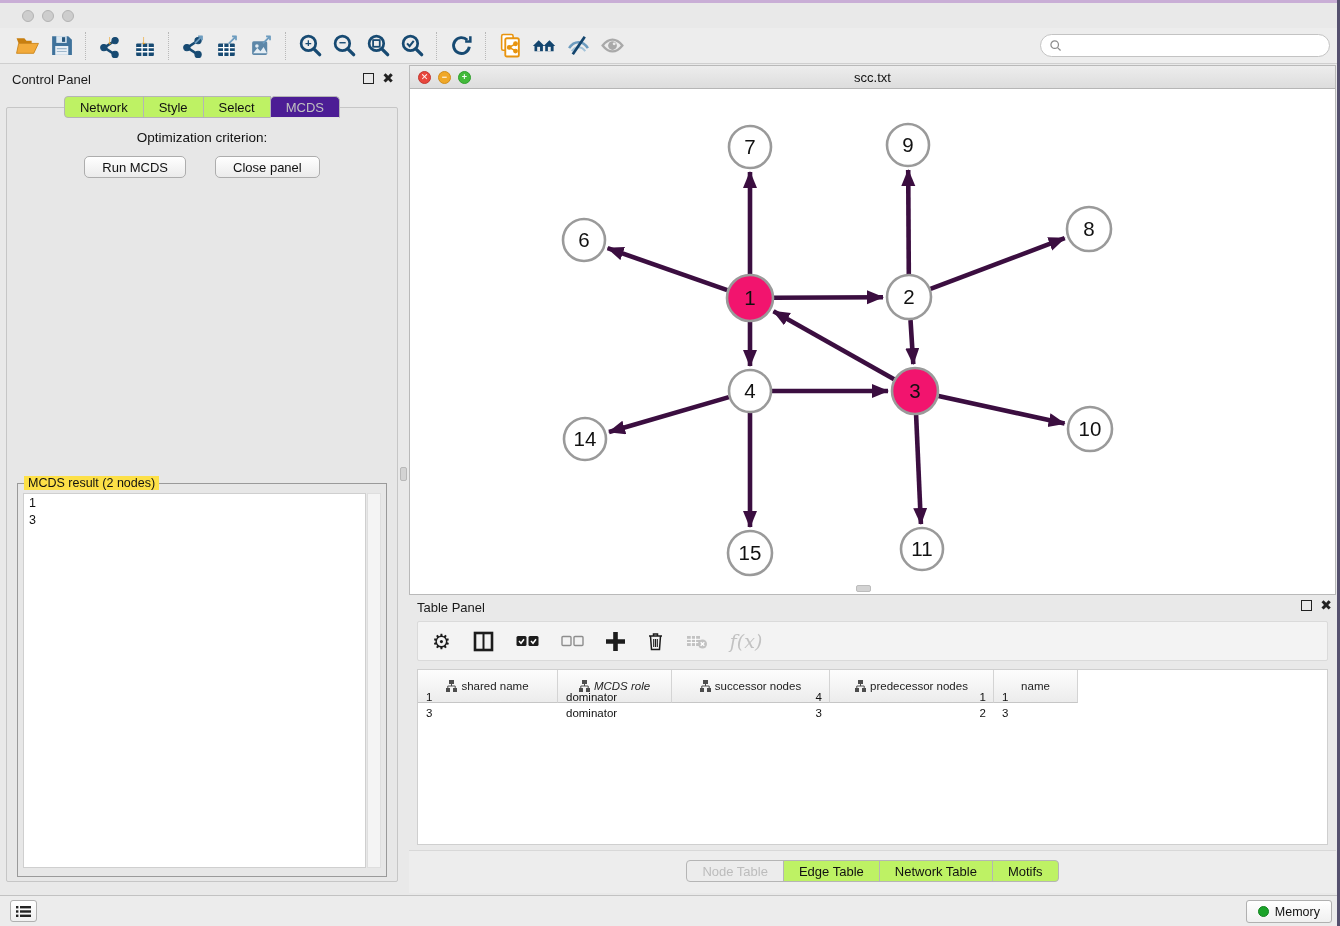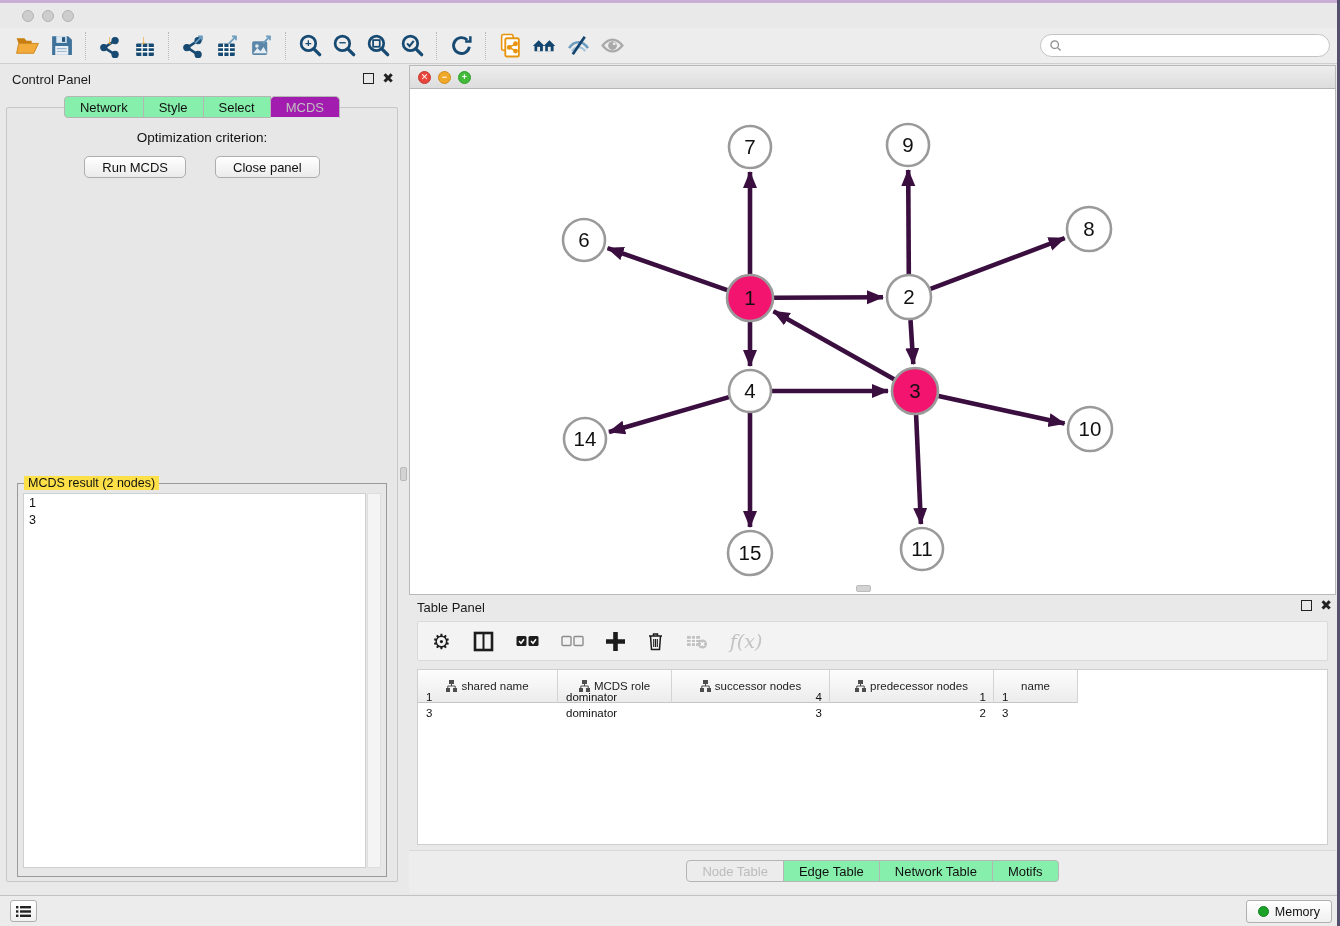--- a/index.html
+++ b/index.html
@@ -28,24 +28,24 @@
   .search-input { border:none; outline:none; flex:1; font-size:12px; background:transparent; height:19px; }
 
   
   .control-panel { position:absolute; left:6px; top:70px; width:392px; height:812px; }
   .cp-header { position:absolute; top:0; left:0; right:0; height:22px; }
   .cp-title { position:absolute; left:6px; top:2px; font-size:13px; color:#1a1a1a; }
   .panel-icons { position:absolute; right:4px; top:3px; display:flex; gap:8px; align-items:center; }
   .icon-float { width:11px; height:11px; border:1.6px solid #222; display:inline-block; }
   .icon-close { font-size:14px; font-weight:bold; color:#222; line-height:11px; }
   .cp-tabs { position:absolute; top:26px; left:0; right:0; display:flex; justify-content:center; z-index:3; }
-  .tab { height:22px; padding:0 15px; display:flex; align-items:center; background:#86efac; border:1px solid #b5b5b5; font-size:13px; color:#111; margin-left:-1px; }
+  .tab { height:22px; padding:0 15px; display:flex; align-items:center; background:#bef264; border:1px solid #b5b5b5; font-size:13px; color:#111; margin-left:-1px; }
   .tab.first { border-radius:4px 0 0 4px; margin-left:0; }
   .tab.last { border-radius:0 4px 4px 0; }
-  .tab.selected { background:#a21caf; color:#c0c0c0; border-radius:5px 5px 0 0; border-bottom-color:#e2e2e2; }
+  .tab.selected { background:#4c1d95; color:#c0c0c0; border-radius:5px 5px 0 0; border-bottom-color:#e2e2e2; }
   .cp-body { position:absolute; top:37px; left:0; right:0; bottom:0; background:#e7e7e7; border:1px solid #c6c6c6; border-radius:2px; }
   .opt-label { margin-top:22px; text-align:center; font-size:13.5px; color:#111; }
   .combo { margin:9px auto 0; width:310px; height:23px; background:linear-gradient(#ffffff,#f1f1f1); border:1px solid #b3b3b3; border-radius:6px; display:flex; align-items:center; padding:0 9px; font-size:13px; color:#111; }
   .combo-val { flex:1; }
   .stepper { display:flex; flex-direction:column; gap:0px; color:#666; font-size:7.5px; line-height:6px; }
   .btn-row { margin-top:11px; display:flex; justify-content:center; gap:29px; }
   .push-btn { height:22px; padding:0 17px; background:linear-gradient(#ffffff,#ebebeb); border:1px solid #adadad; border-radius:5px; font-size:13px; color:#111; font-family:inherit; }
   .groupbox { position:absolute; left:10px; right:10px; top:375px; bottom:4px; border:1px solid #9a9a9a; background:#e7e7e7; }
   .groupbox-legend { position:absolute; top:-8px; left:6px; background:#fde047; padding:0 4px; font-size:12.5px; color:#111; }
   .mcds-list { position:absolute; left:5px; top:9px; right:20px; bottom:8px; background:#fff; border:1px solid #cfcfcf; font-size:12.5px; color:#111; padding:1px 5px; line-height:16.5px; overflow:hidden; }
@@ -317,20 +317,21 @@
 
   <div class="v-split"></div>
 
   <div class="net-window">
     <div class="net-titlebar">
       <div class="traffic">
         <span class="tl tl-red">✕</span>
         <span class="tl tl-amber">−</span>
         <span class="tl tl-green">+</span>
       </div>
+      <div class="net-title">scc.txt</div>
     </div>
     <div class="net-canvas">
       <svg id="graph-svg" width="925" height="505">
           <defs>
             <marker id="arr" markerUnits="userSpaceOnUse" markerWidth="20" markerHeight="16" refX="16" refY="7" orient="auto">
               <path d="M0,0 L17,7 L0,14 Z" fill="#3b0e40"></path>
             </marker>
           </defs>
           <line x1="340.0" y1="185.0" x2="340.0" y2="83.0" stroke="#3b0e40" stroke-width="4.6" marker-end="url(#arr)"></line>
           <line x1="317.3" y1="201.1" x2="197.6" y2="159.2" stroke="#3b0e40" stroke-width="4.6" marker-end="url(#arr)"></line>
@@ -480,21 +481,21 @@
             <svg width="11" height="12" viewBox="0 0 11 12">
               <g fill="#4c4c4c">
                 <rect x="3" y="0" width="5" height="4"></rect>
                 <path d="M5.5 4v2M1.8 6h7.4M1.8 6v2M9.2 6v2" stroke="#4c4c4c" stroke-width="1" fill="none"></path>
                 <rect x="0" y="8" width="4" height="4"></rect>
                 <rect x="7" y="8" width="4" height="4"></rect>
               </g>
             </svg>
             <span class="th-label">shared name</span>
           </div>
-          <div class="th-cell" style="width: 114px;">
+          <div class="th-cell" style="width: 114px; font-style: italic;">
             <svg width="11" height="12" viewBox="0 0 11 12">
               <g fill="#4c4c4c">
                 <rect x="3" y="0" width="5" height="4"></rect>
                 <path d="M5.5 4v2M1.8 6h7.4M1.8 6v2M9.2 6v2" stroke="#4c4c4c" stroke-width="1" fill="none"></path>
                 <rect x="0" y="8" width="4" height="4"></rect>
                 <rect x="7" y="8" width="4" height="4"></rect>
               </g>
             </svg>
             <span class="th-label">MCDS role</span>
           </div>

